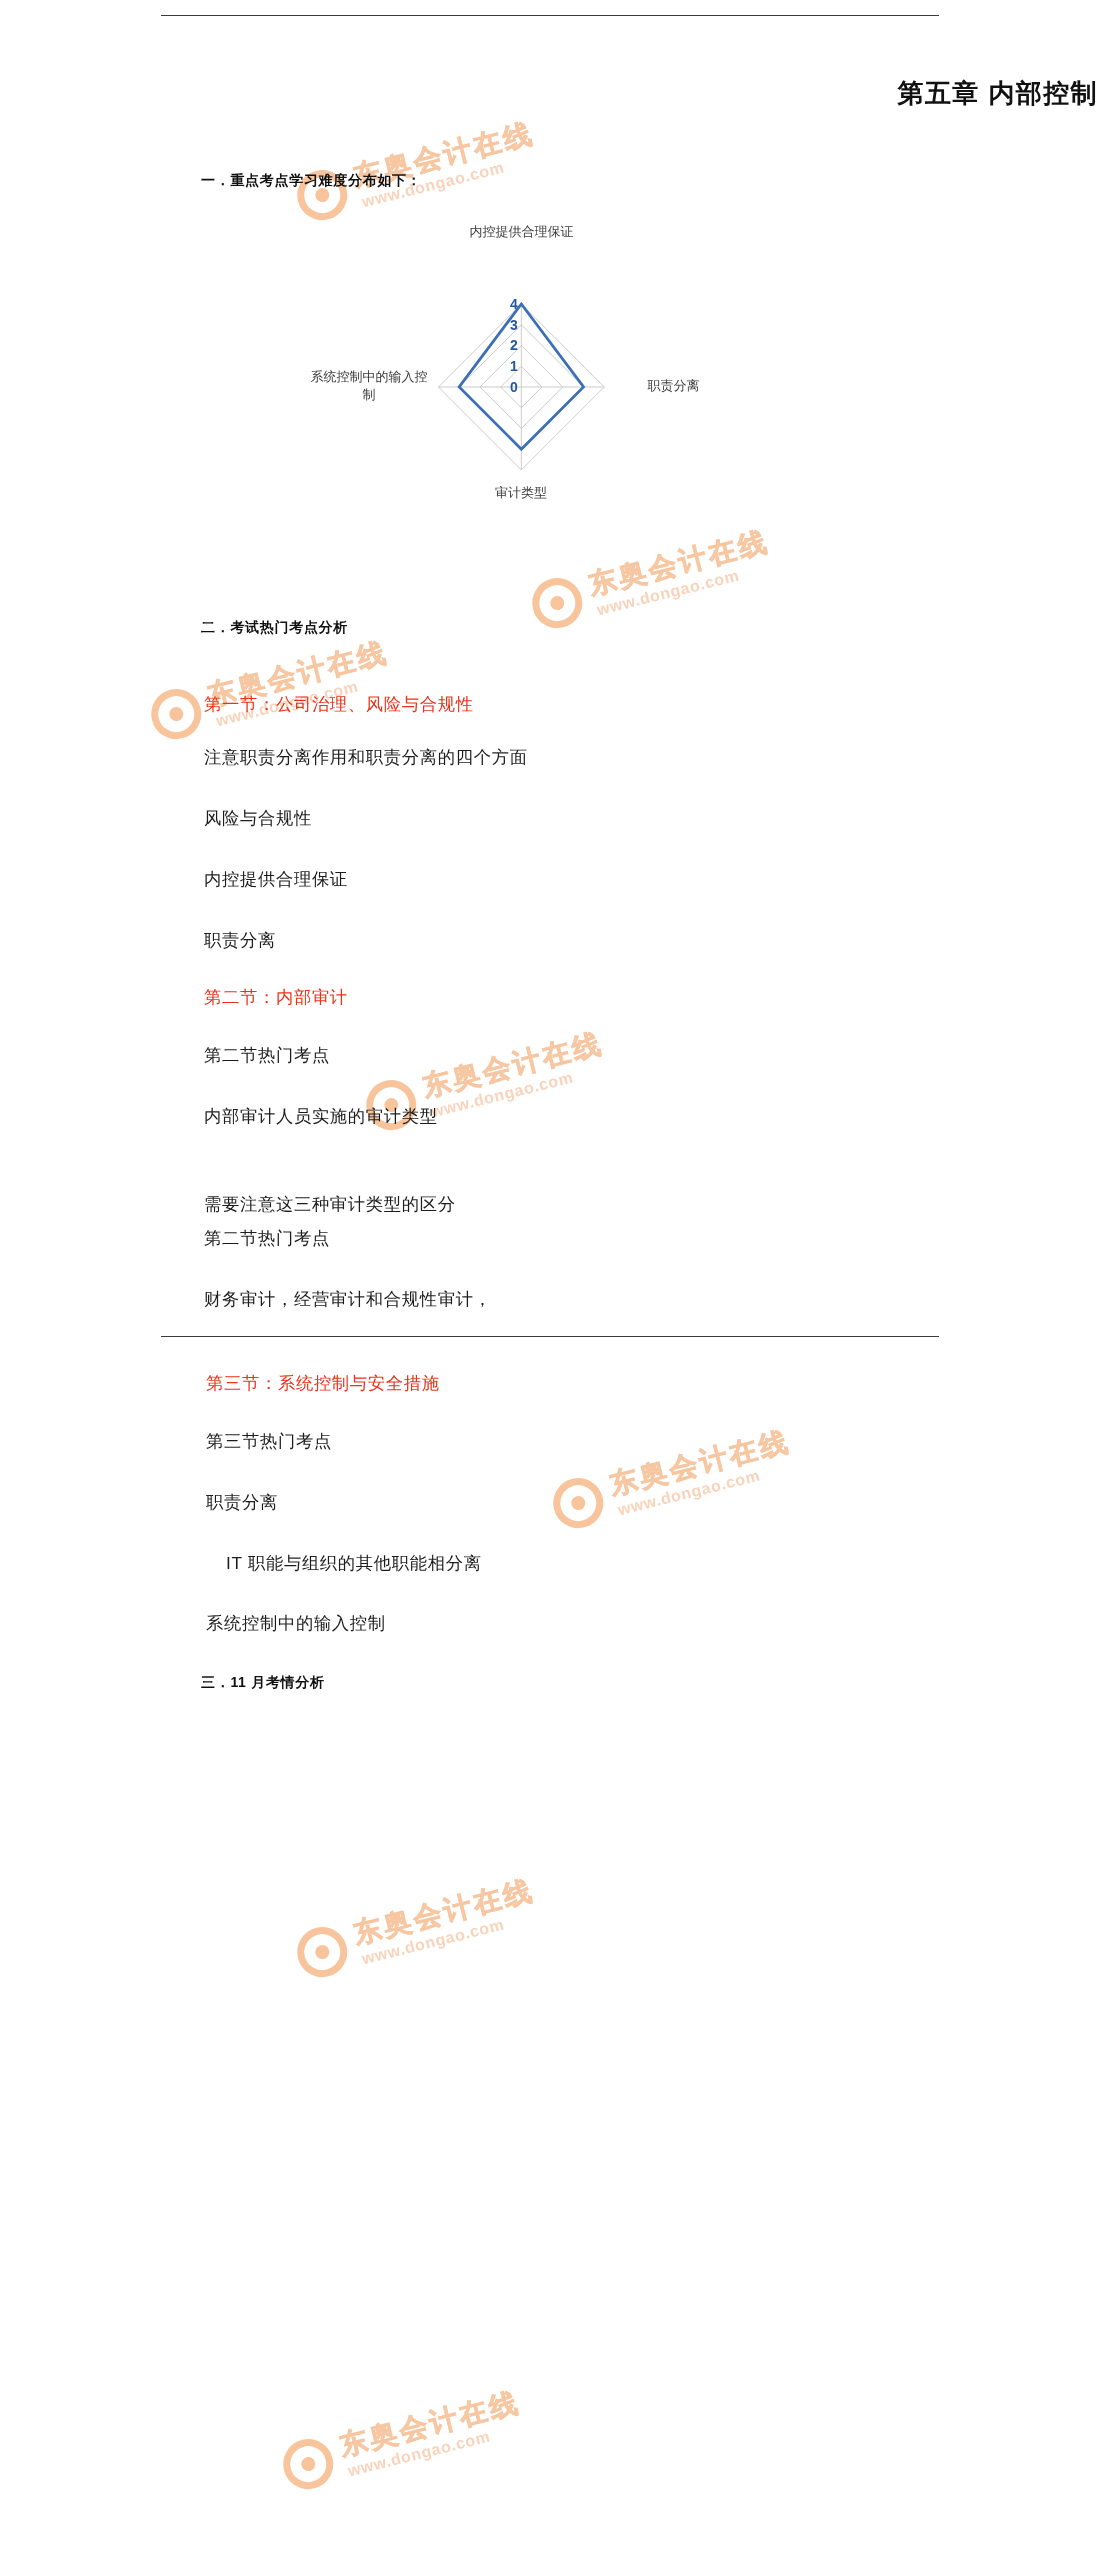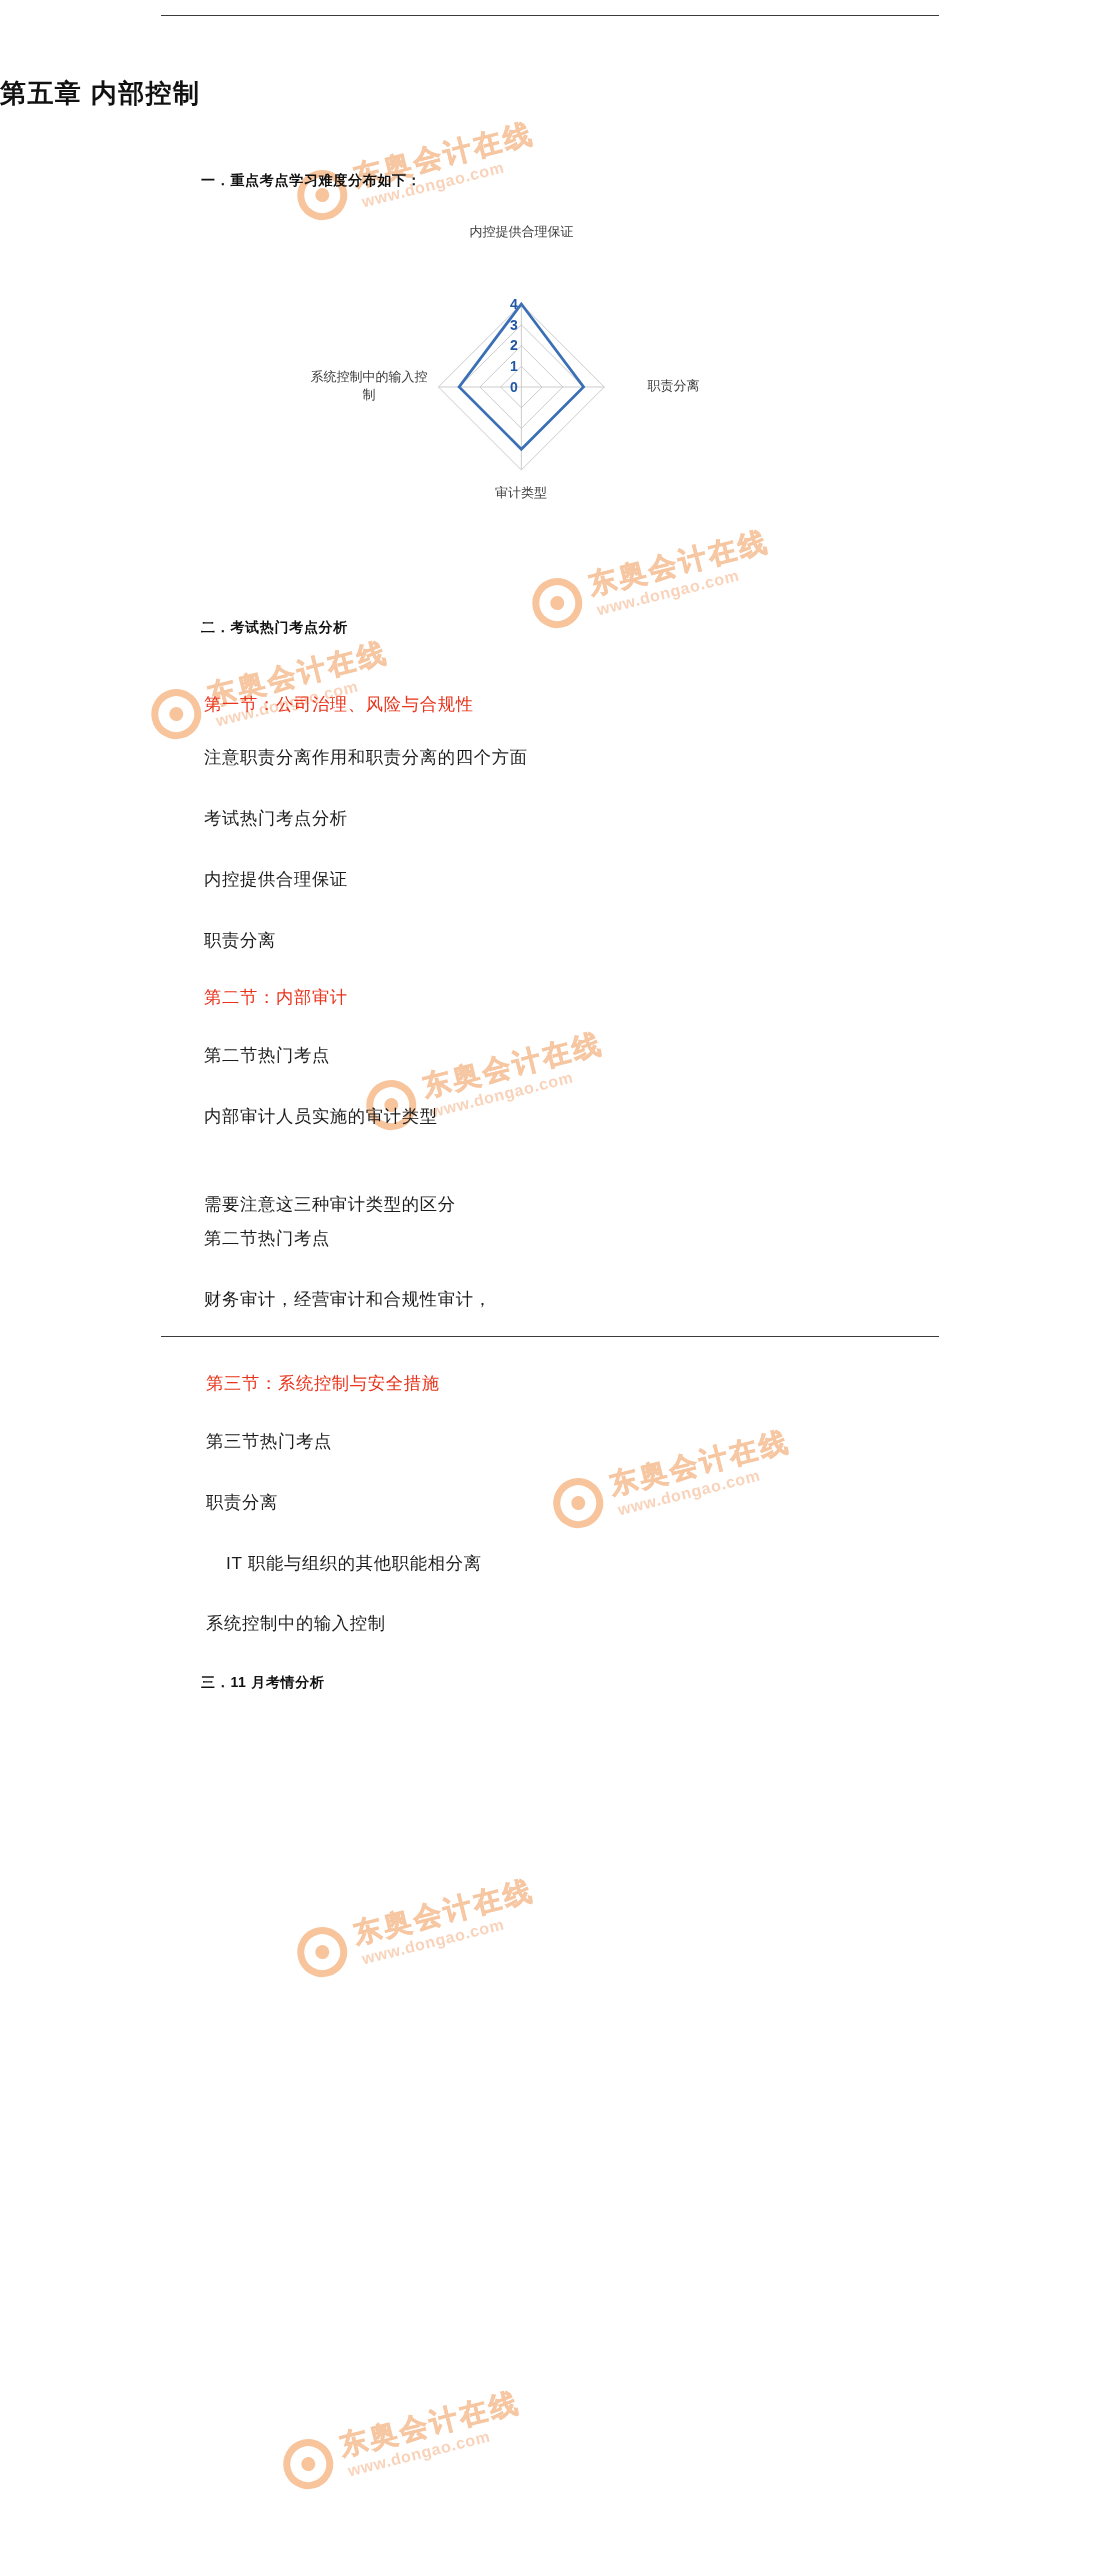--- a/index.html
+++ b/index.html
@@ -29,21 +29,21 @@
     background: #3a3a3a;
   }
   #rule-top { top: 15px; }
   #rule-mid { top: 1336px; }
 
   .doc-title {
     position: absolute;
     top: 76px;
     left: 0;
     width: 1098px;
-    text-align: left;
+    text-align: right;
     font-size: 26px;
     font-weight: bold;
     letter-spacing: 1.4px;
     color: #111;
   }
 
   .heading {
     position: absolute;
     font-size: 14px;
     font-weight: bold;
@@ -213,21 +213,21 @@
     <div class="tick-label" style="left:307px; top:89px;">3</div>
     <div class="tick-label" style="left:307px; top:109px;">2</div>
     <div class="tick-label" style="left:307px; top:130px;">1</div>
     <div class="tick-label" style="left:307px; top:151px;">0</div>
   </div>
 
   <div class="heading" style="top:619px; left:201px;">二．考试热门考点分析</div>
 
   <div class="section-red" style="top:692px; left:204px;">第一节：公司治理、风险与合规性</div>
   <div class="body-line" style="top:745px; left:204px;">注意职责分离作用和职责分离的四个方面</div>
-  <div class="body-line" style="top:806px; left:204px;">考试热门考点分析</div>
+  <div class="body-line" style="top:806px; left:204px;">风险与合规性</div>
   <div class="body-line" style="top:867px; left:204px;">内控提供合理保证</div>
   <div class="body-line" style="top:928px; left:204px;">职责分离</div>
 
   <div class="section-red" style="top:985px; left:204px;">第二节：内部审计</div>
   <div class="body-line" style="top:1043px; left:204px;">第二节热门考点</div>
   <div class="body-line" style="top:1104px; left:204px;">内部审计人员实施的审计类型</div>
   <div class="body-line" style="top:1192px; left:204px;">需要注意这三种审计类型的区分</div>
   <div class="body-line" style="top:1226px; left:204px;">第二节热门考点</div>
   <div class="body-line" style="top:1287px; left:204px;text-align:right;">财务审计，经营审计和合规性审计，</div>
 

